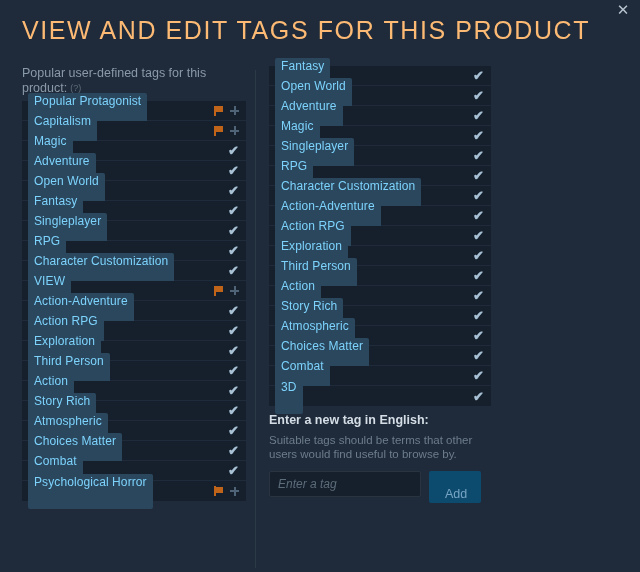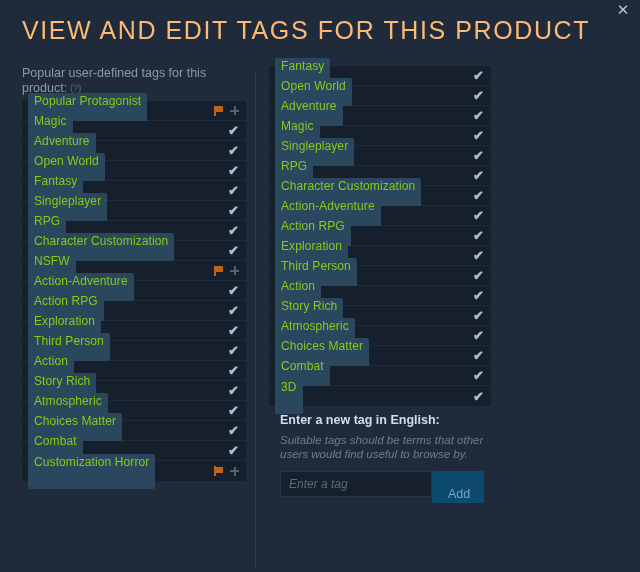--- a/index.html
+++ b/index.html
@@ -111,21 +111,21 @@
     display: flex;
     align-items: center;
     padding: 0 7px 0 6px;
     cursor: pointer;
   }
   .tag-row:last-child { border-bottom: none; }
 
   .tag-pill {
     display: inline-block;
     background: #2a475e;
-    color: #84cc16;
+    color: #7dd3fc;
     font-size: 12px;
     line-height: 14px;
     padding: 1px 6px 20px 6px;
     border-radius: 2px;
     white-space: nowrap;
     letter-spacing: 0.1px;
   }
 
   .row-actions {
     margin-left: auto;
@@ -179,41 +179,41 @@
     content: "";
     position: absolute;
     left: 3.5px; top: 0;
     width: 2px; height: 9px;
     background: #5a7183;
   }
 
   
   #new-tag-form {
     position: absolute;
-    left: 280px;
+    left: 269px;
     top: 413px;
     width: 230px;
   }
   #new-tag-label {
     font-size: 12.5px;
     color: #d5dee6;
     font-weight: bold;
     margin-bottom: 6px;
   }
   #new-tag-help {
     font-size: 11.5px;
     color: #6d7d8b;
     line-height: 14px;
     margin-bottom: 10px;
     width: 205px;
-    font-style: italic;
   }
   #form-row {
     display: flex;
     align-items: stretch;
+    gap: 8px;
   }
   #tag-input {
     width: 152px;
     height: 26px;
     background: #16202d;
     border: 1px solid #2a3441;
     border-radius: 2px;
     color: #c6d4df;
     font-size: 12px;
     font-family: "Liberation Sans", sans-serif;
@@ -255,69 +255,76 @@
       </div>
       <div class="tag-list" id="left-list">
           <div class="tag-row">
             <span class="tag-pill">Popular Protagonist</span>
             <span class="row-actions">
               <span class="flag-icon"></span>
               <span class="plus-icon"></span>
             </span>
           </div>
           <div class="tag-row">
-            <span class="tag-pill">Magic</span>
-            <span class="row-actions">
-              <span class="check-icon">✔</span>
-            </span>
-          </div>
-          <div class="tag-row">
-            <span class="tag-pill">Adventure</span>
-            <span class="row-actions">
-              <span class="check-icon">✔</span>
-            </span>
-          </div>
-          <div class="tag-row">
-            <span class="tag-pill">Open World</span>
-            <span class="row-actions">
-              <span class="check-icon">✔</span>
-            </span>
-          </div>
-          <div class="tag-row">
-            <span class="tag-pill">Fantasy</span>
-            <span class="row-actions">
-              <span class="check-icon">✔</span>
-            </span>
-          </div>
-          <div class="tag-row">
-            <span class="tag-pill">Singleplayer</span>
-            <span class="row-actions">
-              <span class="check-icon">✔</span>
-            </span>
-          </div>
-          <div class="tag-row">
-            <span class="tag-pill">RPG</span>
-            <span class="row-actions">
-              <span class="check-icon">✔</span>
-            </span>
-          </div>
-          <div class="tag-row">
-            <span class="tag-pill">Character Customization</span>
-            <span class="row-actions">
-              <span class="check-icon">✔</span>
-            </span>
-          </div>
-          <div class="tag-row">
-            <span class="tag-pill">NSFW</span>
+            <span class="tag-pill">Capitalism</span>
             <span class="row-actions">
               <span class="flag-icon"></span>
               <span class="plus-icon"></span>
             </span>
           </div>
           <div class="tag-row">
+            <span class="tag-pill">Magic</span>
+            <span class="row-actions">
+              <span class="check-icon">✔</span>
+            </span>
+          </div>
+          <div class="tag-row">
+            <span class="tag-pill">Adventure</span>
+            <span class="row-actions">
+              <span class="check-icon">✔</span>
+            </span>
+          </div>
+          <div class="tag-row">
+            <span class="tag-pill">Open World</span>
+            <span class="row-actions">
+              <span class="check-icon">✔</span>
+            </span>
+          </div>
+          <div class="tag-row">
+            <span class="tag-pill">Fantasy</span>
+            <span class="row-actions">
+              <span class="check-icon">✔</span>
+            </span>
+          </div>
+          <div class="tag-row">
+            <span class="tag-pill">Singleplayer</span>
+            <span class="row-actions">
+              <span class="check-icon">✔</span>
+            </span>
+          </div>
+          <div class="tag-row">
+            <span class="tag-pill">RPG</span>
+            <span class="row-actions">
+              <span class="check-icon">✔</span>
+            </span>
+          </div>
+          <div class="tag-row">
+            <span class="tag-pill">Character Customization</span>
+            <span class="row-actions">
+              <span class="check-icon">✔</span>
+            </span>
+          </div>
+          <div class="tag-row">
+            <span class="tag-pill">VIEW</span>
+            <span class="row-actions">
+              <span class="flag-icon"></span>
+              <span class="plus-icon"></span>
+            </span>
+          </div>
+          <div class="tag-row">
             <span class="tag-pill">Action-Adventure</span>
             <span class="row-actions">
               <span class="check-icon">✔</span>
             </span>
           </div>
           <div class="tag-row">
             <span class="tag-pill">Action RPG</span>
             <span class="row-actions">
               <span class="check-icon">✔</span>
             </span>
@@ -358,21 +365,21 @@
               <span class="check-icon">✔</span>
             </span>
           </div>
           <div class="tag-row">
             <span class="tag-pill">Combat</span>
             <span class="row-actions">
               <span class="check-icon">✔</span>
             </span>
           </div>
           <div class="tag-row">
-            <span class="tag-pill">Customization Horror</span>
+            <span class="tag-pill">Psychological Horror</span>
             <span class="row-actions">
               <span class="flag-icon"></span>
               <span class="plus-icon"></span>
             </span>
           </div>
         </div>
     </div>
 
     <div id="divider"></div>
 

